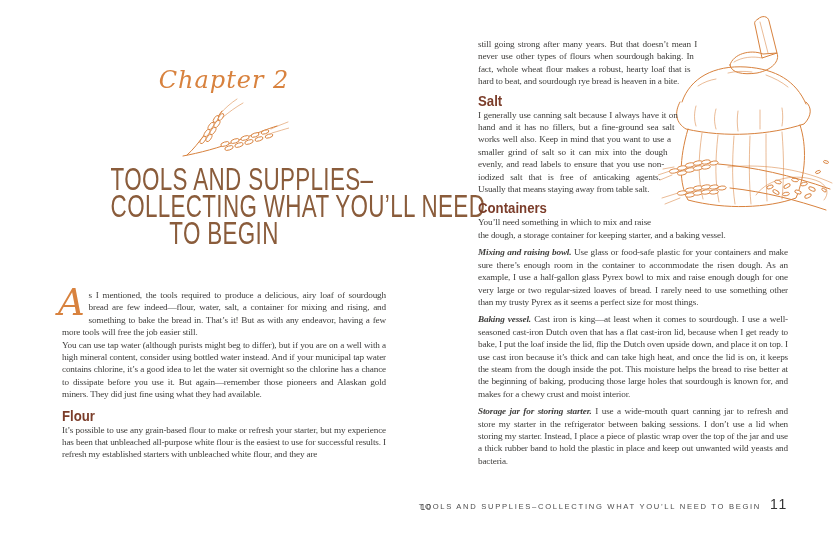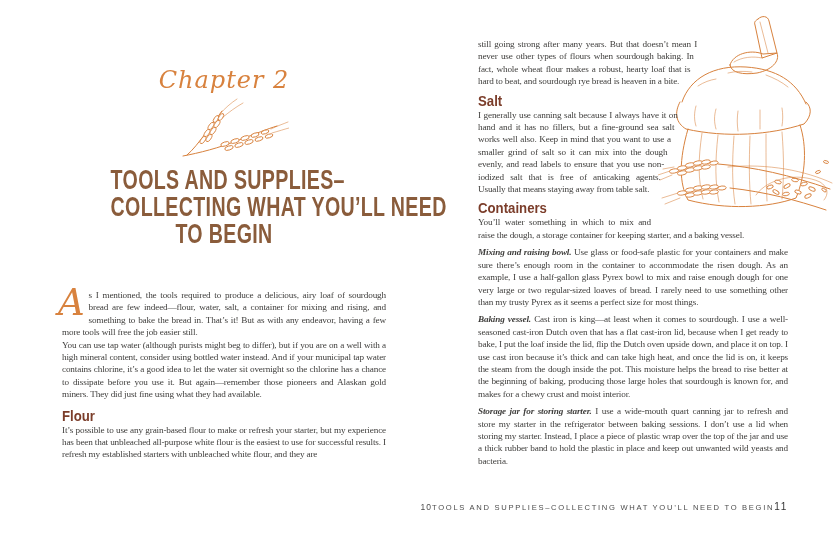--- a/index.html
+++ b/index.html
@@ -8,21 +8,21 @@
   .page{position:absolute;top:0;height:540px;box-sizing:border-box;}
   .page-left{left:12px;width:420px;padding:16px 46px 0 50px;}
   .page-right{right:2px;width:420px;padding:0 50px 16px 60px;}
 
   
   .chapter-script{margin-top:50px;text-align:center;
     font-family:"DejaVu Serif",serif;font-style:italic;
     font-size:24px;letter-spacing:1px;color:#d8823e;}
   .wheat-sprig{display:block;margin:4px auto 0 auto;}
   .title{margin:8px 0 0 0;text-align:center;font-family:"Liberation Sans",sans-serif;
-    font-weight:700;font-size:28px;line-height:27px;color:#8a5c3b;letter-spacing:.5px;}
+    font-weight:400;font-size:32px;line-height:27px;color:#8a5c3b;letter-spacing:.5px;}
   .title .tline{display:block;transform:scaleX(.7);transform-origin:50% 50%;white-space:nowrap;}
 
   .bodytext{font-size:9.2px;line-height:12.4px;letter-spacing:-0.15px;
     text-align:justify;margin:0;}
   .intro{margin-top:42px;}
   .dropcap{float:left;font-family:"DejaVu Serif",serif;font-style:italic;
     font-size:37px;line-height:26px;color:#d8823e;margin:1px 4px 0 -4px;}
 
   .sec-h{margin:9px 0 2px 0;font-family:"Liberation Sans",sans-serif;
     font-weight:700;font-size:15px;color:#7b3d2a;line-height:12px;}
@@ -36,21 +36,21 @@
   .rp-flow p{margin:0 0 5px 0;}
   .rp-flow .sec-h{margin-top:7px;}
   .sack-spacer{float:right;width:185px;height:184px;margin-right:-48px;
     shape-outside:polygon(40% 0,100% 0,100% 100%,3% 100%);shape-margin:5px;}
   .sack-illustration{position:absolute;top:12px;right:4px;}
   .lead{font-weight:700;font-style:italic;}
 
   .footer-right{position:absolute;bottom:28px;right:50px;white-space:nowrap;
     font-family:"Liberation Sans",sans-serif;font-size:7.6px;letter-spacing:1.7px;
     color:#4c4c4c;font-weight:400;}
-  .footer-right .fnum{font-size:10px;color:#333;}
+  .footer-right .fnum{margin-left:9px;font-size:14px;color:#333;}
 
   svg .ln{fill:none;stroke:#d8823e;stroke-width:1;stroke-linecap:round;}
   svg .thin{fill:none;stroke:#d8823e;stroke-width:.55;stroke-linecap:round;}
   svg .grain{fill:#fff;stroke:#d8823e;stroke-width:.9;}
 </style>
 </head>
 <body>
 
 <div class="spread">
 
@@ -173,21 +173,21 @@
       <p class="bodytext">still going strong after many years. But that doesn’t mean I never use other types of flours when sourdough baking. In fact, whole wheat flour makes a robust, hearty loaf that is hard to beat, and sourdough rye bread is heaven in a bite.</p>
 
       <h2 class="sec-h">
         <span>Salt</span>
       </h2>
       <p class="bodytext">I generally use canning salt because I always have it on hand and it has no fillers, but a fine-ground sea salt works well also. Keep in mind that you want to use a smaller grind of salt so it can mix into the dough evenly, and read labels to ensure that you use non-iodized salt that is free of anticaking agents. Usually that means staying away from table salt.</p>
 
       <h2 class="sec-h">
         <span>Containers</span>
       </h2>
-      <p class="bodytext">You’ll water something in which to mix and raise the dough, a storage container for keeping starter, and a baking vessel.</p>
+      <p class="bodytext">You’ll need something in which to mix and raise the dough, a storage container for keeping starter, and a baking vessel.</p>
 
       <p class="bodytext">
         <span class="lead">Mixing and raising bowl.</span><span> Use glass or food-safe plastic for your containers and make sure there’s enough room in the container to accommodate the risen dough. As an example, I use a half-gallon glass Pyrex bowl to mix and raise enough dough for one very large or two regular-sized loaves of bread. I rarely need to use something other than my trusty Pyrex as it seems a perfect size for most things.</span>
       </p>
       <p class="bodytext">
         <span class="lead">Baking vessel.</span><span> Cast iron is king—at least when it comes to sourdough. I use a well-seasoned cast-iron Dutch oven that has a flat cast-iron lid, because when I get ready to bake, I put the loaf inside the lid, flip the Dutch oven upside down, and place it on top. I use cast iron because it’s thick and can take high heat, and once the lid is on, it keeps the steam from the dough inside the pot. This moisture helps the bread to rise better at the beginning of baking, producing those large holes that sourdough is known for, and makes for a chewy crust and moist interior.</span>
       </p>
       <p class="bodytext">
         <span class="lead">Storage jar for storing starter.</span><span> I use a wide-mouth quart canning jar to refresh and store my starter in the refrigerator between baking sessions. I don’t use a lid when storing my starter. Instead, I place a piece of plastic wrap over the top of the jar and use a thick rubber band to hold the plastic in place and keep out unwanted wild yeasts and bacteria.</span>
       </p>

